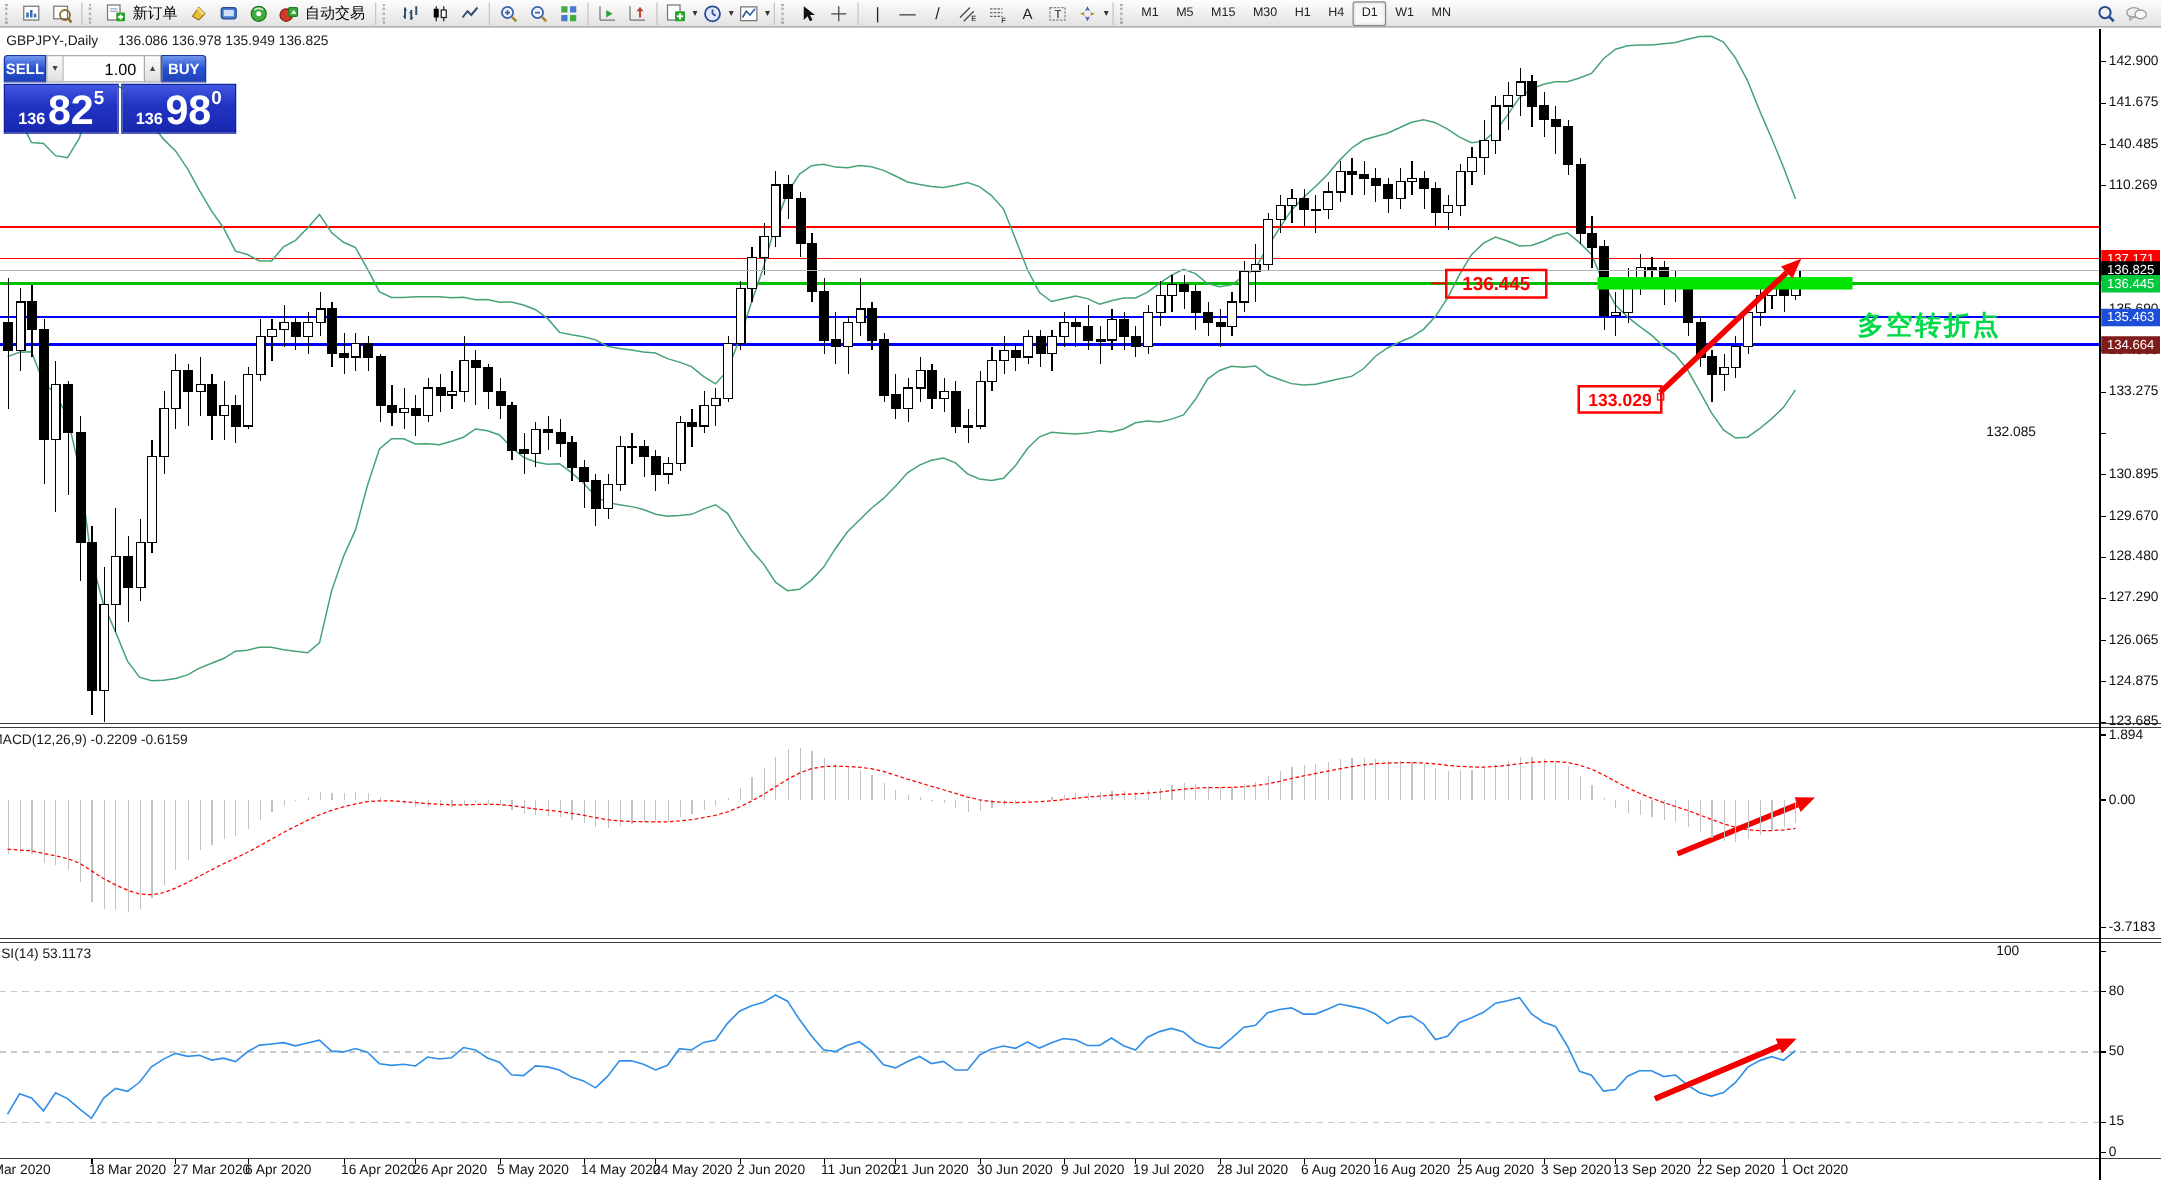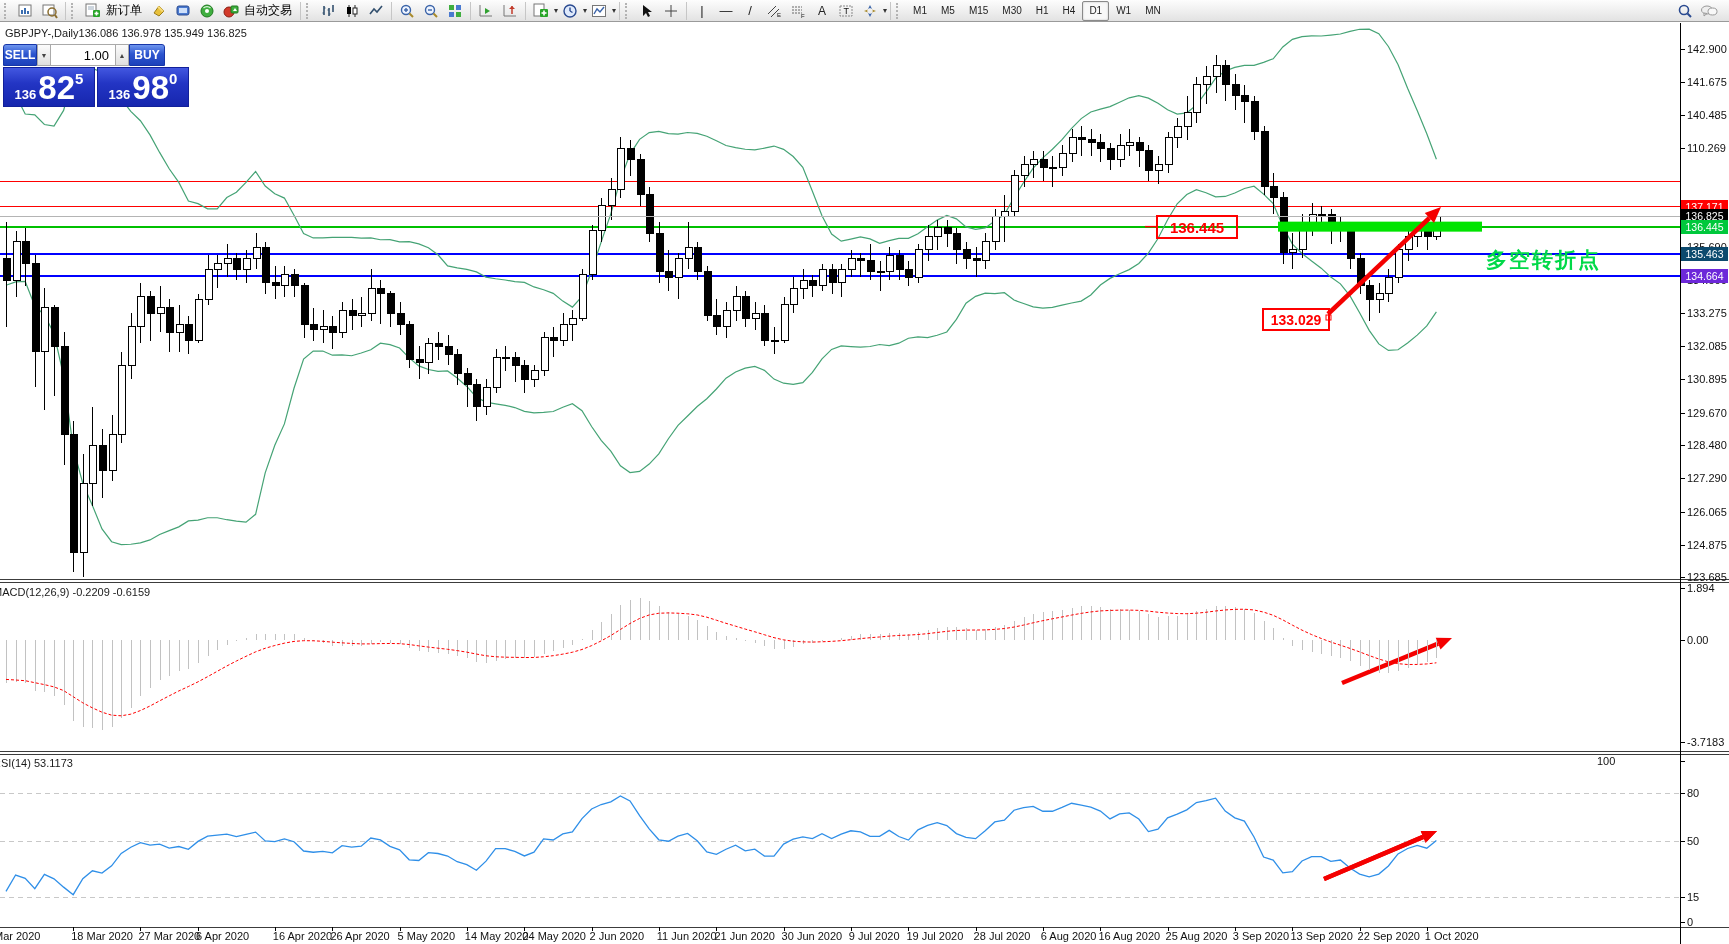--- a/index.html
+++ b/index.html
@@ -18,21 +18,21 @@
   .sep{width:1px;height:18px;background:#c6c6c6;margin:0 3px;flex:0 0 auto;}
   .drop{font-size:8px;color:#333;margin-left:1px;flex:0 0 auto;}
   .tf{height:18px;padding:0 6px;font-size:10px;color:#222;display:flex;align-items:center;
       border:1px solid transparent;border-radius:2px;flex:0 0 auto;}
   .tf.active{border:1px solid #8a8a8a;background:#f8f8f8;box-shadow:inset 0 0 2px #bbb;}
   .right-icons{margin-left:auto;display:flex;align-items:center;margin-right:8px;}
   .glyph{font-size:13px;color:#222;line-height:1;}
   
   .ov{position:absolute;z-index:3;}
   #symbol-title{left:5px;top:27px;font-size:11px;color:#1a1a1a;white-space:nowrap;}
-  #symbol-title .ohlc{margin-left:0;}
+  #symbol-title .ohlc{margin-left:16px;}
   
   #ocp{left:3px;top:44px;width:186px;height:64px;z-index:4;}
   #ocp .row1{display:flex;height:22px;}
   .ocp-btn{color:#fff;font-size:12px;font-weight:bold;display:flex;align-items:center;justify-content:center;
      background:linear-gradient(#6f96ef,#2c55cf 45%,#1d41bb);border:1px solid #1736a8;box-sizing:border-box;}
   #ocp-sell{width:34px;border-radius:3px 0 0 0;}
   #ocp-buy{width:36px;border-radius:0 3px 0 0;}
   .spin{width:14px;background:linear-gradient(#fcfcfc,#dfdfdf);border:1px solid #aaa;box-sizing:border-box;
         display:flex;align-items:center;justify-content:center;font-size:7px;color:#444;}
   #ocp-vol{width:64px;border:1px solid #aaa;border-left:none;border-right:none;text-align:right;
@@ -865,42 +865,42 @@
   <div id="turn-point" class="ov" style="left: 1486px; top: 246px; color: rgb(0, 217, 72);">多空转折点</div>
 
   <div id="labels-layer">
       <div class="ax-label" style="left: 1687px; top: 42.5px;">142.900</div>
       <div class="ax-label" style="left: 1687px; top: 76.2122px;">141.675</div>
       <div class="ax-label" style="left: 1687px; top: 108.961px;">140.485</div>
       <div class="ax-label" style="left: 1687px; top: 141.71px;">110.269</div>
       <div class="ax-label" style="left: 1687px; top: 240.92px;">135.690</div>
       <div class="ax-label" style="left: 1687px; top: 273.669px;">134.500</div>
       <div class="ax-label" style="left: 1687px; top: 307.382px;">133.275</div>
-      <div class="ax-label" style="left: 1687px; top: 340.131px;">132.085</div>
+      <div class="ax-label" style="left: 1589px; top: 340.131px;">132.085</div>
       <div class="ax-label" style="left: 1687px; top: 372.88px;">130.895</div>
       <div class="ax-label" style="left: 1687px; top: 406.592px;">129.670</div>
       <div class="ax-label" style="left: 1687px; top: 439.341px;">128.480</div>
       <div class="ax-label" style="left: 1687px; top: 472.09px;">127.290</div>
       <div class="ax-label" style="left: 1687px; top: 505.802px;">126.065</div>
       <div class="ax-label" style="left: 1687px; top: 538.551px;">124.875</div>
       <div class="ax-label" style="left: 1687px; top: 571.3px;">123.685</div>
       <div class="ax-label" style="left: 1687px; top: 581.51px;">1.894</div>
       <div class="ax-label" style="left: 1687px; top: 633.5px;">0.00</div>
       <div class="ax-label" style="left: 1687px; top: 735.567px;">-3.7183</div>
       <div class="ax-label" style="left: 1597px; top: 754.5px;">100</div>
       <div class="ax-label" style="left: 1687px; top: 786.7px;">80</div>
       <div class="ax-label" style="left: 1687px; top: 835px;">50</div>
       <div class="ax-label" style="left: 1687px; top: 891.35px;">15</div>
       <div class="ax-label" style="left: 1687px; top: 915.5px;">0</div>
       <div class="badge" style="top: 174.647px; background: rgb(255, 0, 0); color: rgb(255, 255, 255); margin-top: 36px;">138.080</div>
       <div class="badge" style="top: 199.663px; background: rgb(255, 0, 0); color: rgb(255, 255, 255);">137.171</div>
       <div class="badge" style="top: 209.185px; background: rgb(0, 0, 0); color: rgb(255, 255, 255);">136.825</div>
       <div class="badge" style="top: 219.643px; background: rgb(0, 200, 60); color: rgb(255, 255, 255);">136.445</div>
-      <div class="badge" style="top: 246.667px; background: #0c4a6e; color: rgb(255, 255, 255);">135.463</div>
-      <div class="badge" style="top: 268.656px; background: #6d28d9; color: rgb(255, 255, 255);">134.664</div>
+      <div class="badge" style="top: 246.667px; background: #1d4ed8; color: rgb(255, 255, 255);">135.463</div>
+      <div class="badge" style="top: 268.656px; background: #7f1d1d; color: rgb(255, 255, 255);">134.664</div>
       <div class="date-label" style="left: -15.2px;">9 Mar 2020</div>
       <div class="date-label" style="left: 71.2px;">18 Mar 2020</div>
       <div class="date-label" style="left: 138.4px;">27 Mar 2020</div>
       <div class="date-label" style="left: 196px;">6 Apr 2020</div>
       <div class="date-label" style="left: 272.8px;">16 Apr 2020</div>
       <div class="date-label" style="left: 330.4px;">26 Apr 2020</div>
       <div class="date-label" style="left: 397.6px;">5 May 2020</div>
       <div class="date-label" style="left: 464.8px;">14 May 2020</div>
       <div class="date-label" style="left: 522.4px;">24 May 2020</div>
       <div class="date-label" style="left: 589.6px;">2 Jun 2020</div>

